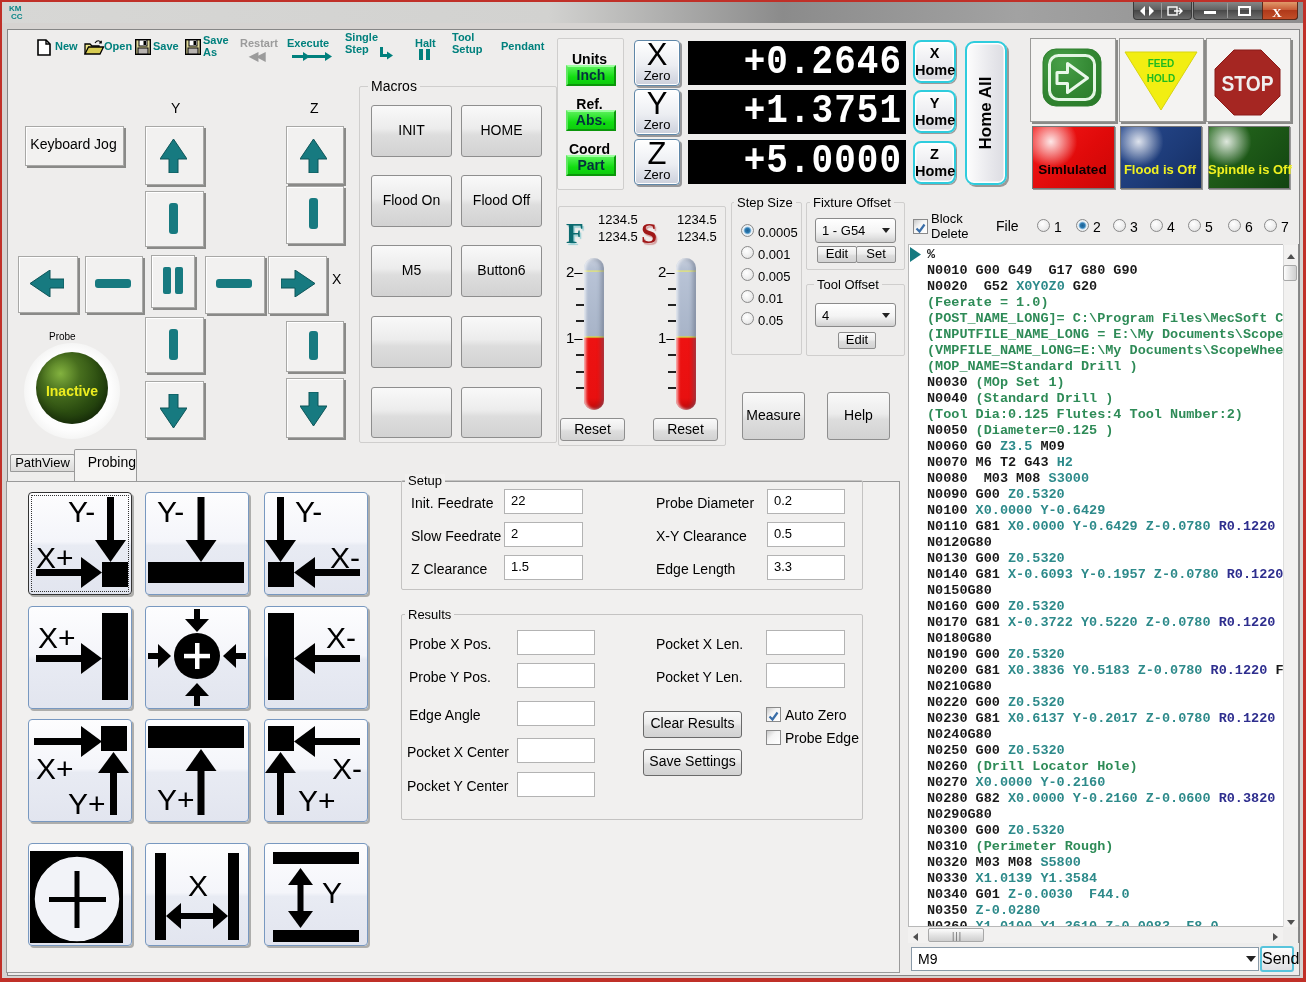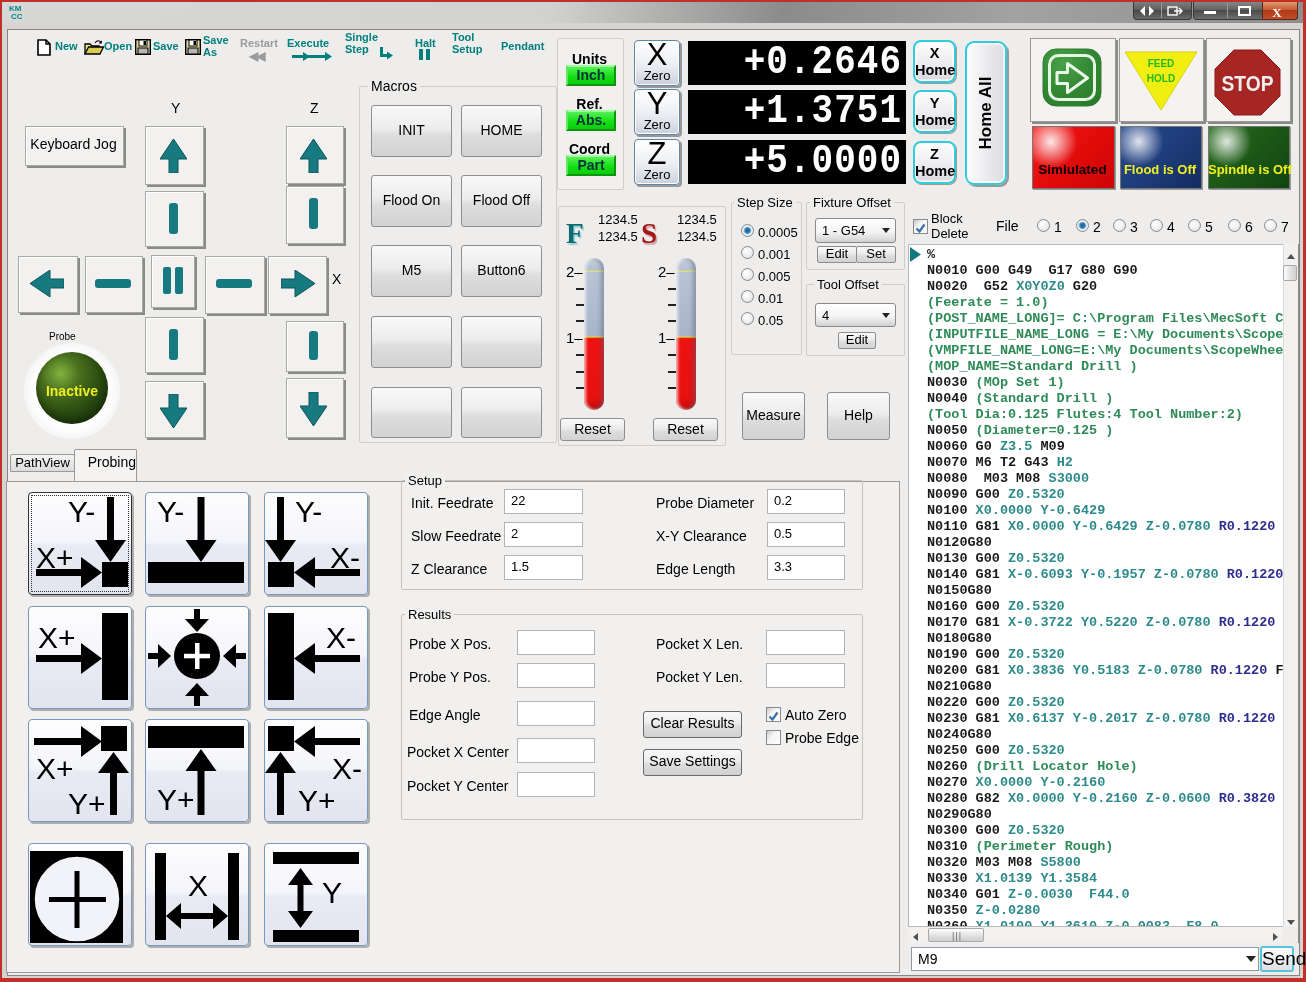--- a/index.html
+++ b/index.html
@@ -381,21 +381,21 @@
       </svg></div>
 <div class="sbtn" style="left:1267px;top:927px;width:16px;height:16px;"><svg width="5" height="8" viewBox="0 0 5 8" style="margin:4px 0 0 6px">
         <polygon points="5,4 0,0 0,8" fill="#505050"></polygon>
       </svg></div>
 <div class="thumb h" style="left:928px;top:928px;width:56px;height:14px;"></div>
 <div class="ab" style="left:952px;top:931px;font-size:9px;color:#666;letter-spacing:1px;">|||</div>
 
 <div class="ab" style="left:911px;top:947px;width:348px;height:24px;background:#fff;border:1px solid #8a9aa8;box-sizing:border-box;"></div>
 <div class="ab" style="left:918px;top:951px;font-size:14px;">M9</div>
 <div class="ab" style="left:1246px;top:956px;width:0;height:0;border-left:5px solid transparent;border-right:5px solid transparent;border-top:6px solid #222;"></div>
-<div class="ab" style="left:1260px;top:946px;width:34px;height:26px;background:linear-gradient(#fdfdfd,#e0e0e4);border:2px solid #58c4dc;border-radius:3px;box-sizing:border-box;text-align:center;font-size:19px;line-height:21px;">Send</div>
+<div class="ab" style="left:1260px;top:946px;width:34px;height:26px;background:linear-gradient(#fdfdfd,#e0e0e4);border:2px solid #58c4dc;border-radius:3px;box-sizing:border-box;text-align:center;font-size:16px;line-height:21px;">Send</div>
 
 <div class="ab" style="left:6px;top:481px;width:894px;height:492px;border:1px solid #9a9a9a;background:#f1f0ef;box-sizing:border-box;"></div>
 <div class="ab" style="left:10px;top:454px;width:65px;height:18px;background:linear-gradient(#f4f4f3,#dcdbda);border:1px solid #9a9a9a;border-radius:2px 2px 0 0;box-sizing:border-box;text-align:center;font-size:13px;line-height:16px;">PathView</div>
 <div class="ab" style="left:74px;top:449px;width:63px;height:32px;background:#f4f3f2;border:1px solid #9a9a9a;border-bottom:none;border-radius:2px 2px 0 0;box-sizing:border-box;text-align:right;font-size:14px;line-height:24px;">Probing</div>
 
 <div class="pb" style="left:28px;top:492px;width:104px;height:103px;outline:1px dotted #333;outline-offset:-4px;border:1px solid #333;"></div>
 <svg class="ab" style="left:28px;top:492px" width="104" height="103" viewBox="0 0 104 103">
       <text x="40" y="30" font-family="Liberation Sans" font-size="30" fill="#000">Y-</text>
       <rect x="79.0" y="5" width="7" height="45" fill="#000"></rect>
       <polygon points="67.0,48 98.0,48 82.5,70" fill="#000"></polygon>

